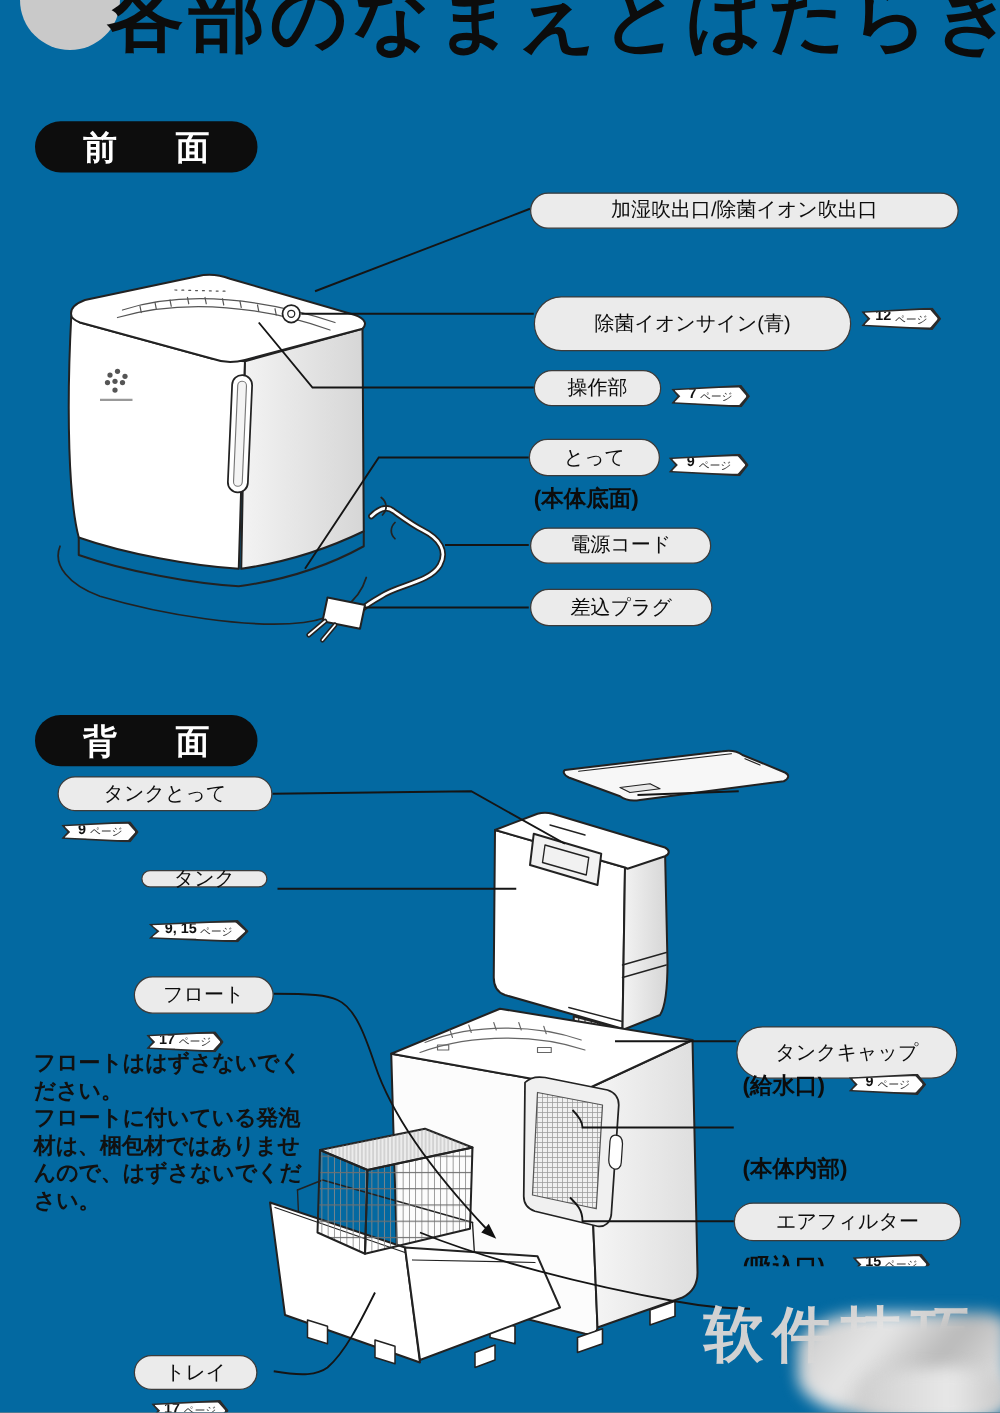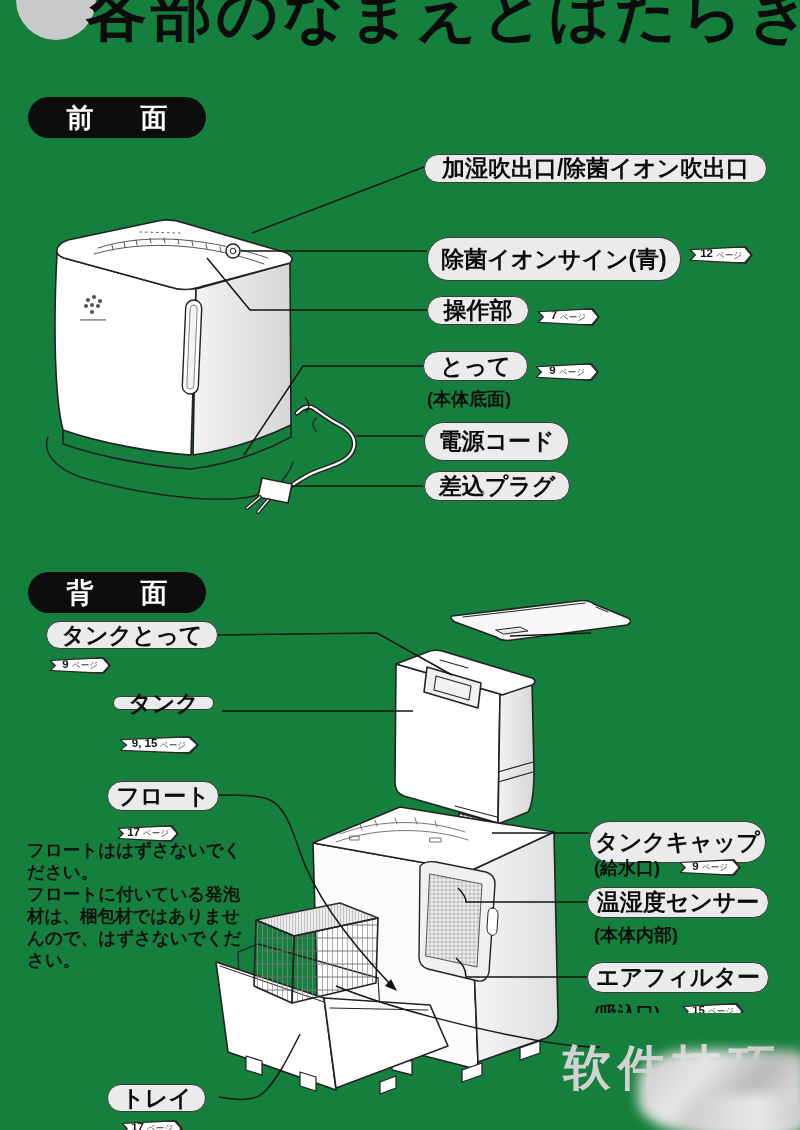--- a/index.html
+++ b/index.html
@@ -1,28 +1,28 @@
 <!DOCTYPE html>
 <html><head>
 <meta charset="utf-8">
 <style>
   html,body{margin:0;padding:0;background:#888;}
-  #page{position:relative;width:800px;height:1130px;background:#15803d;overflow:hidden;
+  #page{position:relative;width:800px;height:1130px;background:#0369a1;overflow:hidden;
         font-family:"Liberation Sans","DejaVu Sans",sans-serif;color:#111;}
   
   .title-circle{position:absolute;left:16px;top:-40px;width:80px;height:80px;border-radius:50%;background:#c9c9c9;}
   .main-title{position:absolute;left:86px;top:-27px;margin:0;font-size:61px;font-weight:900;
               letter-spacing:4px;white-space:nowrap;color:#0c0c0c;}
   
   .section-pill{position:absolute;width:178px;height:41px;background:#0d0d0d;border-radius:21px;
                 color:#fff;font-size:27px;font-weight:bold;display:flex;align-items:center;justify-content:center;
                 letter-spacing:10px;text-indent:10px;}
   
   .pill{position:absolute;background:#ebebeb;border:1.7px solid #3b3b3b;border-radius:999px;
-        display:flex;align-items:center;justify-content:center;font-weight:bold;font-size:23px;
+        display:flex;align-items:center;justify-content:center;font-weight:normal;font-size:16px;
         white-space:nowrap;box-sizing:border-box;color:#0c0c0c;}
   
   .pbadge{position:absolute;background:#2b2b2b;clip-path:polygon(0 18%,89% 0,100% 50%,89% 100%,0 82%,8% 50%);}
   .pbadge .in{position:absolute;inset:1.6px 2.6px;background:#fff;
               clip-path:polygon(0 18%,89% 0,100% 50%,89% 100%,0 82%,8% 50%);
               display:flex;align-items:center;justify-content:center;gap:3px;}
   .pnum{font-size:11.5px;font-weight:bold;line-height:1;border-bottom:1.5px solid #000;padding-bottom:1px;}
   .punit{font-size:8.5px;color:#333;transform:skewX(-6deg);line-height:1;}
   
   .note{position:absolute;font-size:18px;font-weight:600;white-space:nowrap;color:#0c0c0c;}
@@ -206,21 +206,21 @@
 
   <div class="pill lbl" style="left:423px;top:351px;width:105px;height:30px;">とって</div>
   <div class="pbadge lbl" style="left:535px;top:363px;width:64px;height:18px;">
     <span class="in">
         <span class="pnum">9</span>
         <span class="punit">ページ</span>
       </span>
   </div>
   <div class="note lbl" style="left:427px;top:387px;">(本体底面)</div>
 
-  <div class="pill lbl" style="left:424px;top:422px;width:145px;height:39px;">電源コード</div>
+  <div class="pill lbl" style="left:424px;top:422px;width:145px;height:29px;">電源コード</div>
   <div class="pill lbl" style="left:424px;top:471px;width:146px;height:30px;">差込プラグ</div>
 
   <div class="section-pill lbl" style="left:28px;top:572px;">背　面</div>
 
   <div class="pill lbl" style="left:46px;top:621px;width:172px;height:28px;">タンクとって</div>
   <div class="pbadge lbl" style="left:49px;top:657px;width:62px;height:17px;">
     <span class="in">
         <span class="pnum">9</span>
         <span class="punit">ページ</span>
       </span>
@@ -251,21 +251,20 @@
 
   <div class="pill lbl" style="left:589px;top:821px;width:177px;height:42px;">タンクキャップ</div>
   <div class="note lbl" style="left:594px;top:856px;">(給水口)</div>
   <div class="pbadge lbl" style="left:679px;top:859px;width:62px;height:17px;">
     <span class="in">
         <span class="pnum">9</span>
         <span class="punit">ページ</span>
       </span>
   </div>
 
-  <div class="pill lbl" style="left:587px;top:887px;width:182px;height:31px;">温湿度センサー</div>
   <div class="note lbl" style="left:594px;top:923px;">(本体内部)</div>
 
   <div class="pill lbl" style="left:587px;top:962px;width:182px;height:31px;">エアフィルター</div>
   <div class="clip-row lbl" style="left:594px;top:1001px;width:200px;height:12px;">
     <span class="note" style="left:0;top:0;">(吸込口)</span>
     <span class="pbadge" style="left:88px;top:2px;width:62px;height:17px;">
       <span class="in">
           <span class="pnum">15</span>
           <span class="punit">ページ</span>
         </span>

